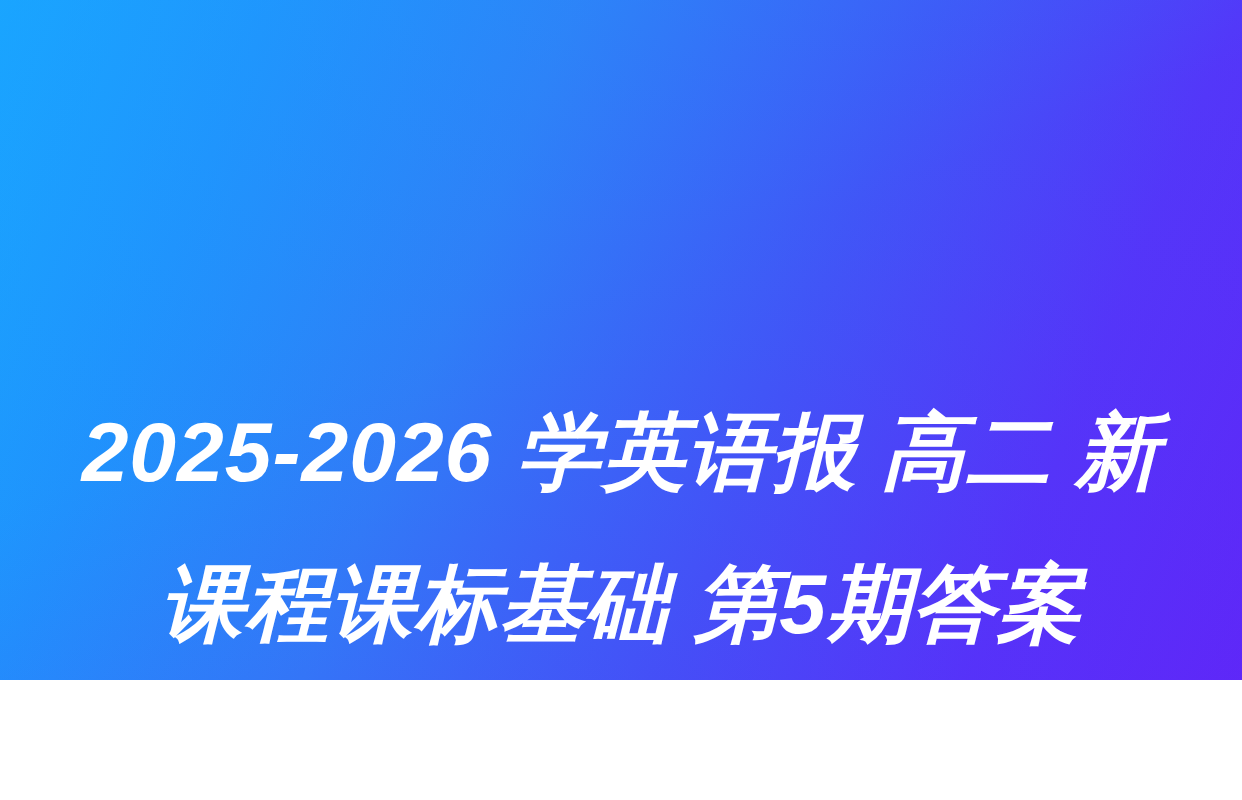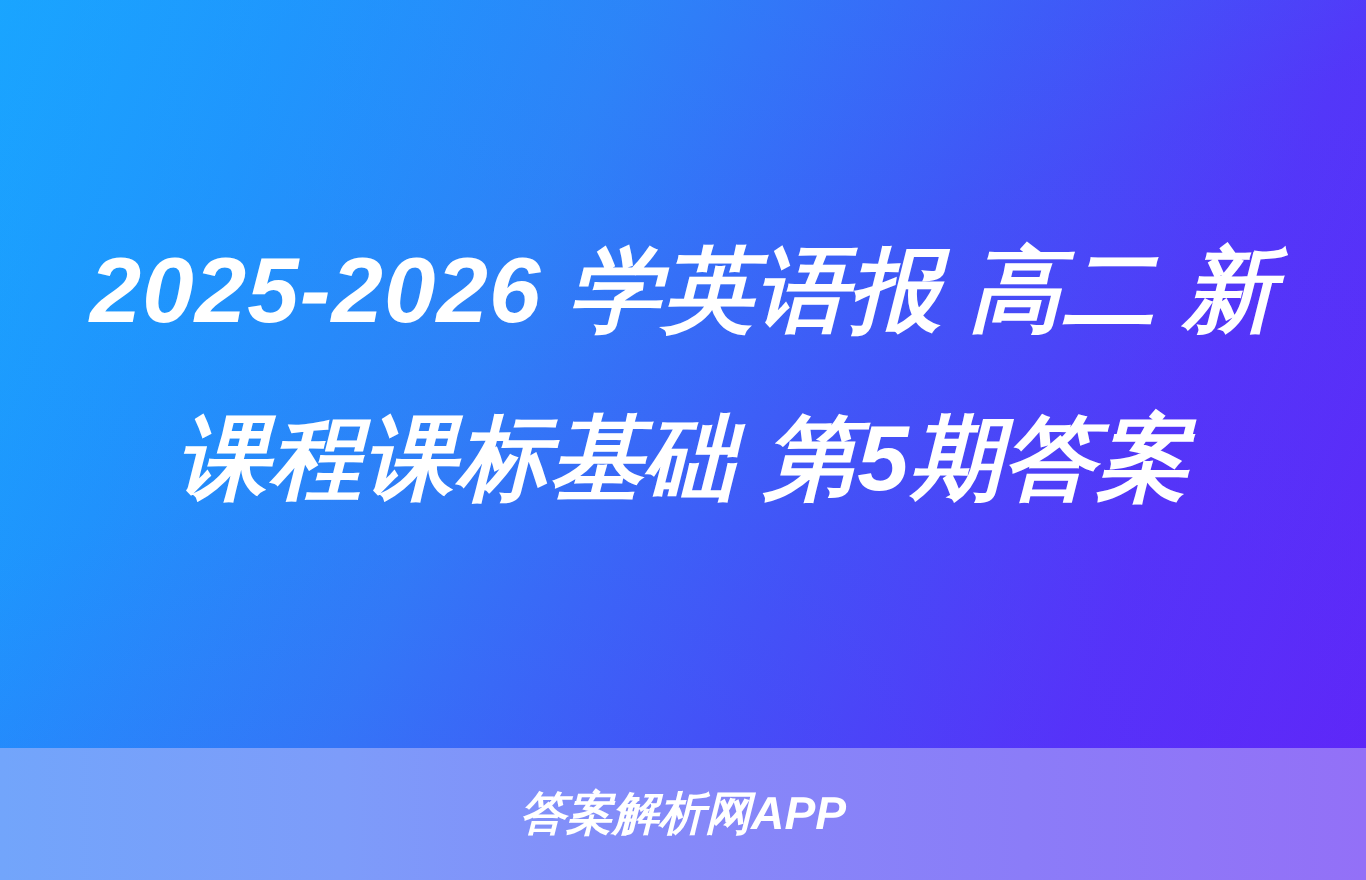--- a/index.html
+++ b/index.html
@@ -53,21 +53,21 @@
   
   .title-wrap {
     position: absolute;
     left: 0;
     top: 0;
     width: 1242px;
     height: 680px;
     display: flex;
     flex-direction: column;
     align-items: center;
-    justify-content: center;
+    justify-content: flex-end;
     z-index: 3;
     padding: 0 46px;
     box-sizing: border-box;
   }
   .title {
     margin: 0;
     width: 100%;
     text-align: center;
     color: #ffffff;
     font-family: "Liberation Sans", "DejaVu Sans", sans-serif;
@@ -113,17 +113,14 @@
 <body>
 
 <div class="banner">
 
   <div class="stage"></div>
 
   <div class="title-wrap">
     <h1 class="title">2025-2026 学英语报 高二 新课程课标基础 第5期答案</h1>
   </div>
 
-  <div class="footer">
-    <span class="footer-text">答案解析网APP</span>
-  </div>
 
 </div>
 
 </body></html>

